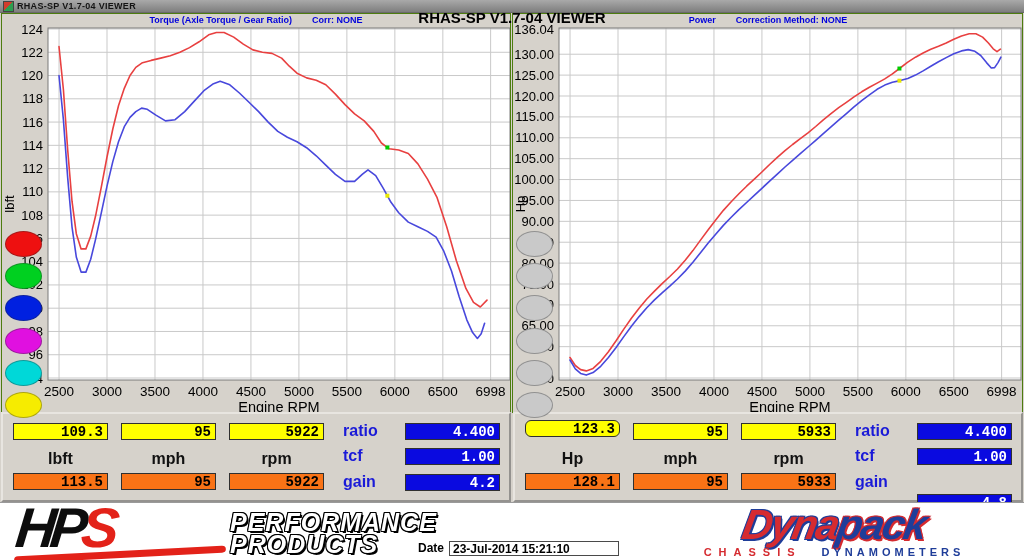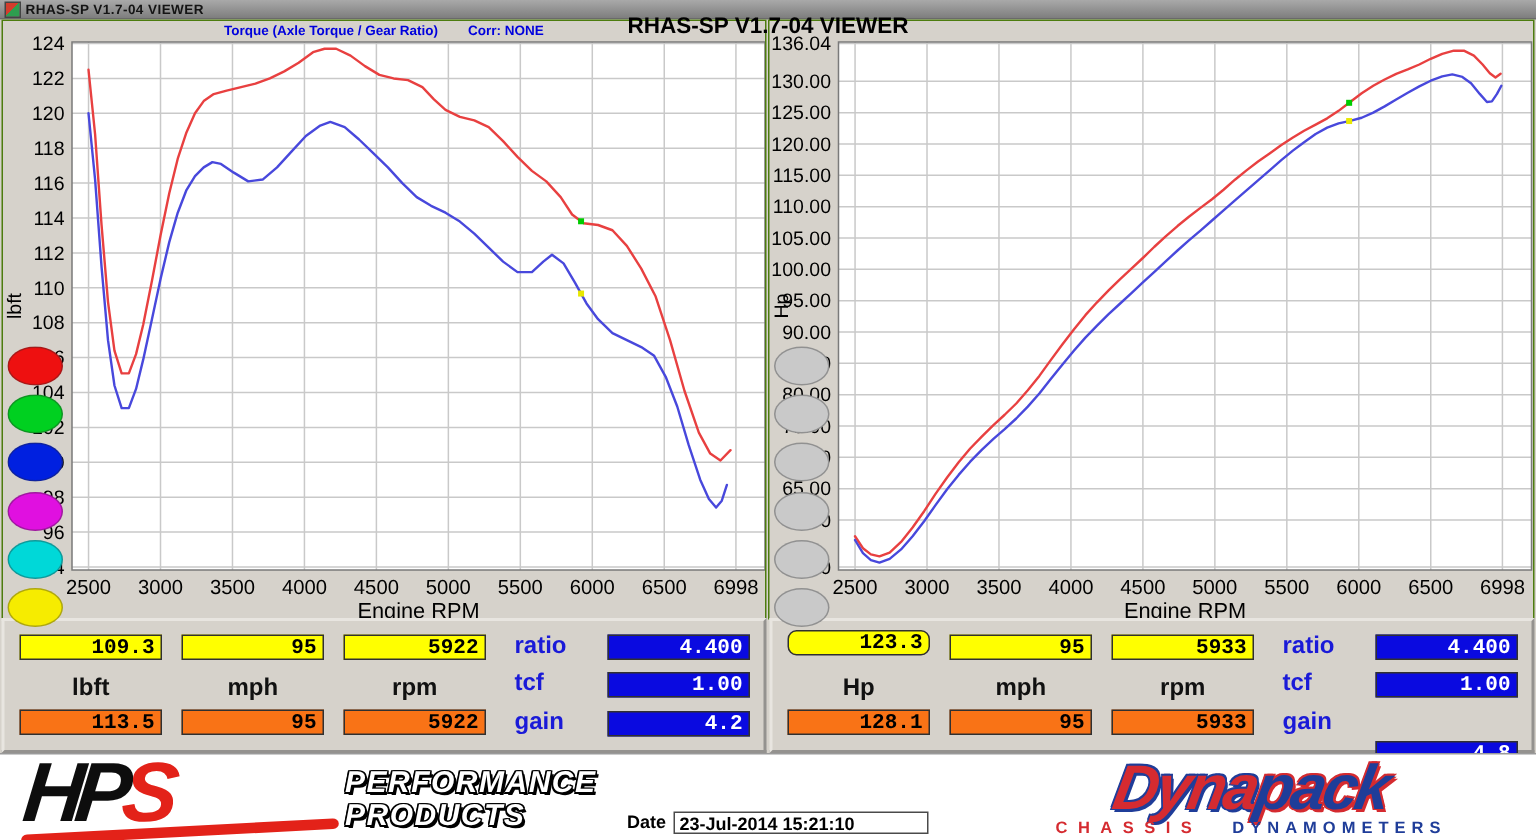--- a/index.html
+++ b/index.html
@@ -70,21 +70,21 @@
     line-height:56px; letter-spacing:-6px; transform:skewX(-6deg); white-space:nowrap;
   }
   .hps-hp { color:#0d0d0d; }
   .hps-s  { color:#e32219; }
   .hps-swoosh {
     position:absolute; left:8px; top:45px; width:212px; height:7px; background:#e32219;
     border-radius:4px/50%; transform:rotate(-3deg);
   }
   .hps-sub {
     position:absolute; left:224px; top:5px; font-style:italic; font-weight:900;
-    font-size:20px; line-height:22px; letter-spacing:1px; color:#fff; white-space:nowrap;
+    font-size:25px; line-height:22px; letter-spacing:1px; color:#fff; white-space:nowrap;
     text-shadow:-1px -1px 0 #000,0 -1px 0 #000,1px -1px 0 #000,-1px 0 0 #000,1px 0 0 #000,-1px 1px 0 #000,0 1px 0 #000,1px 1px 0 #000,2px 2px 0 #000;
   }
   
   .dynapack { position:absolute; left:648px; top:1px; width:372px; height:56px; text-align:center; }
   .dyna-word {
     font-style:italic; font-weight:900; font-size:42px; line-height:42px; letter-spacing:-2px;
     transform:skewX(-10deg); white-space:nowrap;
   }
   .dyna-a { color:#d52b30; text-shadow:-1px -1px 0 #1f3d99,1px -1px 0 #1f3d99,-1px 1px 0 #1f3d99,1px 1px 0 #1f3d99,2px 2px 0 #1f3d99; }
   .dyna-b { color:#1f3d99; text-shadow:-1px -1px 0 #d52b30,1px -1px 0 #d52b30,-1px 1px 0 #d52b30,1px 1px 0 #d52b30,2px 2px 0 #d52b30; }
@@ -99,20 +99,23 @@
 
   <div class="titlebar">
     <div class="app-icon"></div>
     <div class="titlebar-title">RHAS-SP V1.7-04  VIEWER</div>
   </div>
 
   <div class="main-title">RHAS-SP V1.7-04  VIEWER</div>
 
   <div class="caption" style="left:1px;width:510px;">
     <span>Torque (Axle Torque / Gear Ratio)</span><span class="corr">Corr: NONE</span>
+  </div>
+  <div class="caption" style="left:513px;width:510px;">
+    <span>Power</span><span class="corr">Correction Method: NONE</span>
   </div>
 
   <div class="chart-panel" id="panel-0" style="left:1px;width:510px;">
     <svg width="508" height="398">
         <rect x="46" y="14" width="462" height="352" fill="#ffffff" stroke="none"></rect>
         <line x1="46" y1="15" x2="508" y2="15" stroke="#c9c9c9" stroke-width="1"></line>
         <line x1="46" y1="38.266666666666666" x2="508" y2="38.266666666666666" stroke="#c9c9c9" stroke-width="1"></line>
         <line x1="46" y1="61.53333333333333" x2="508" y2="61.53333333333333" stroke="#c9c9c9" stroke-width="1"></line>
         <line x1="46" y1="84.8" x2="508" y2="84.8" stroke="#c9c9c9" stroke-width="1"></line>
         <line x1="46" y1="108.06666666666666" x2="508" y2="108.06666666666666" stroke="#c9c9c9" stroke-width="1"></line>

